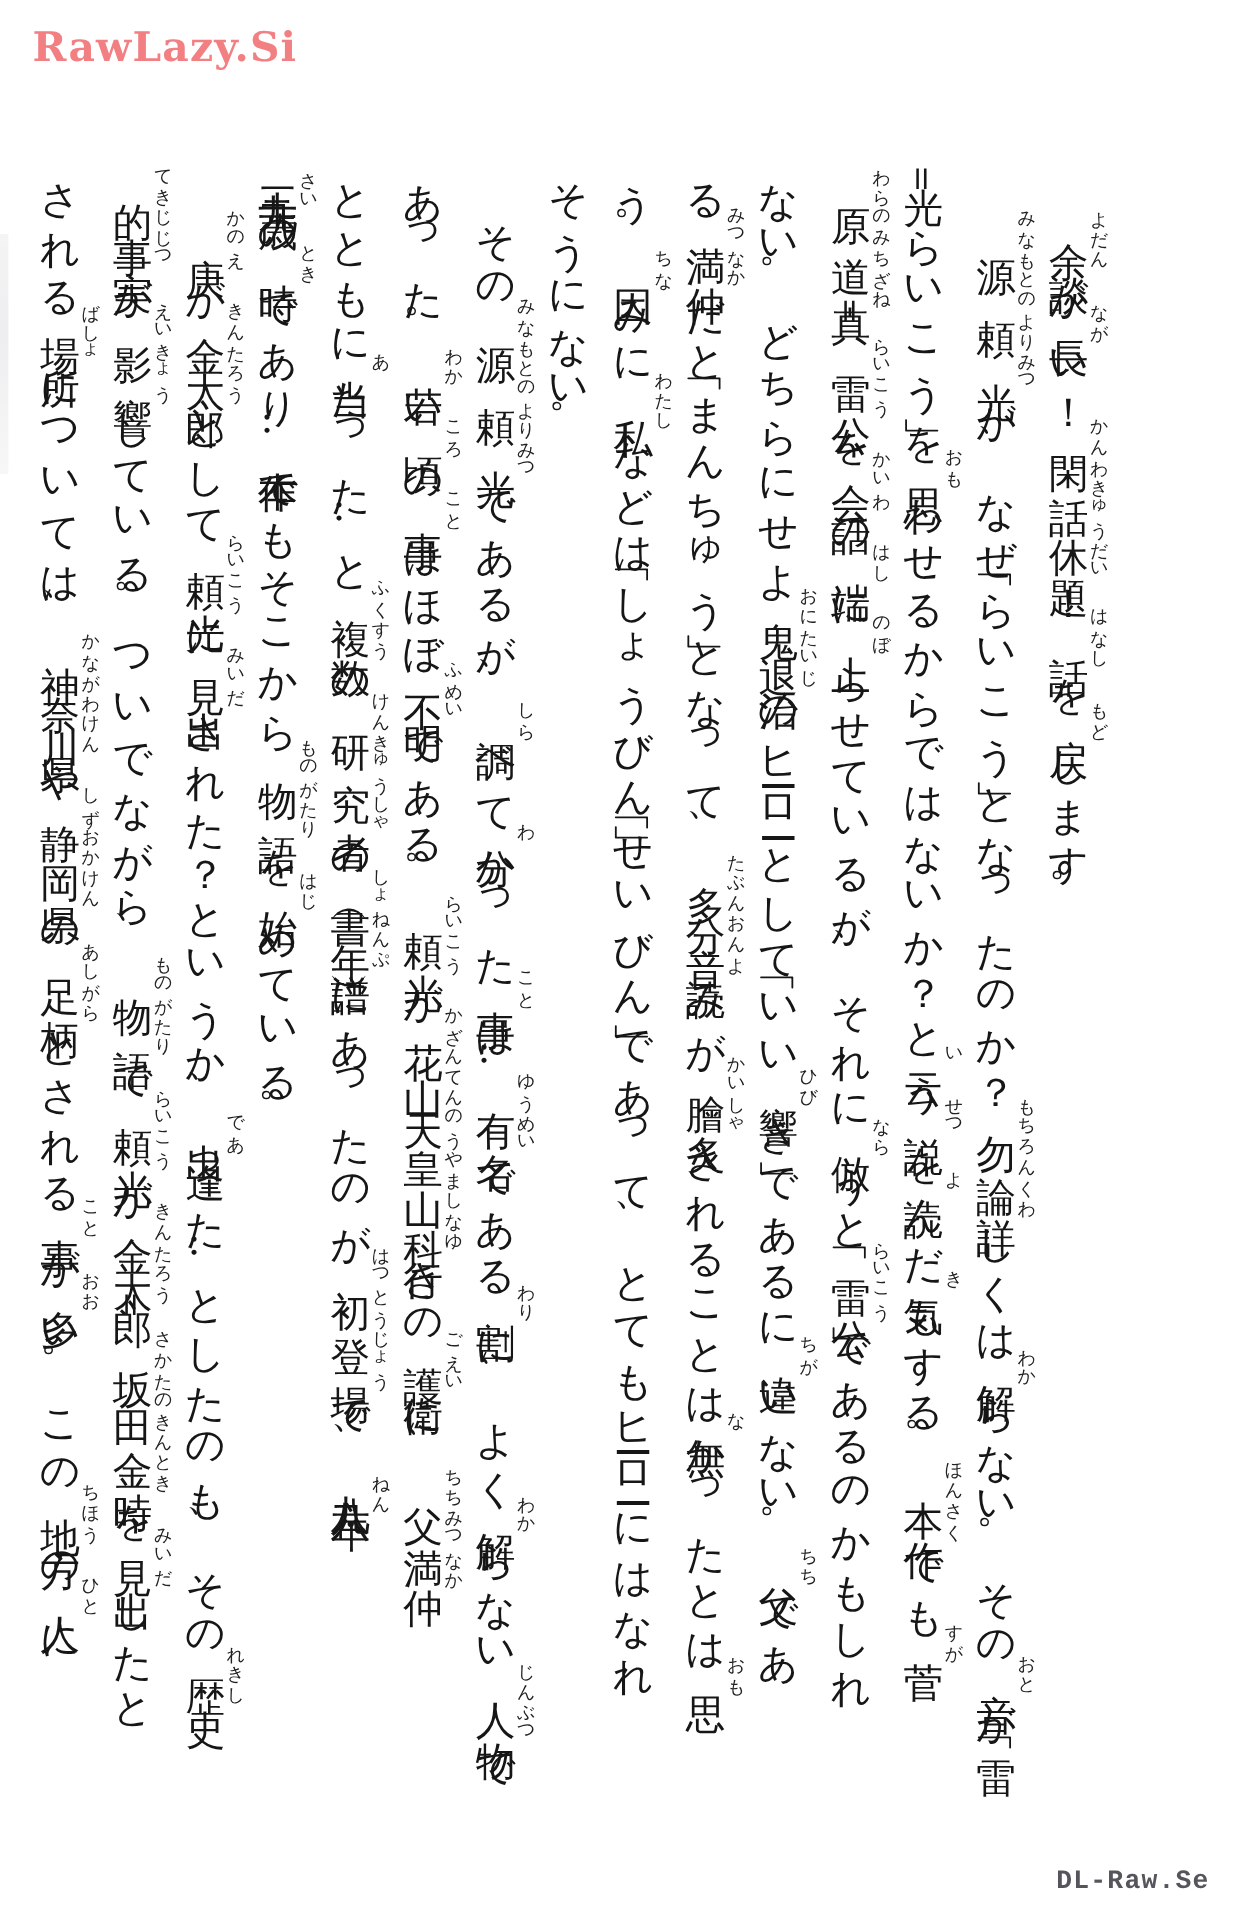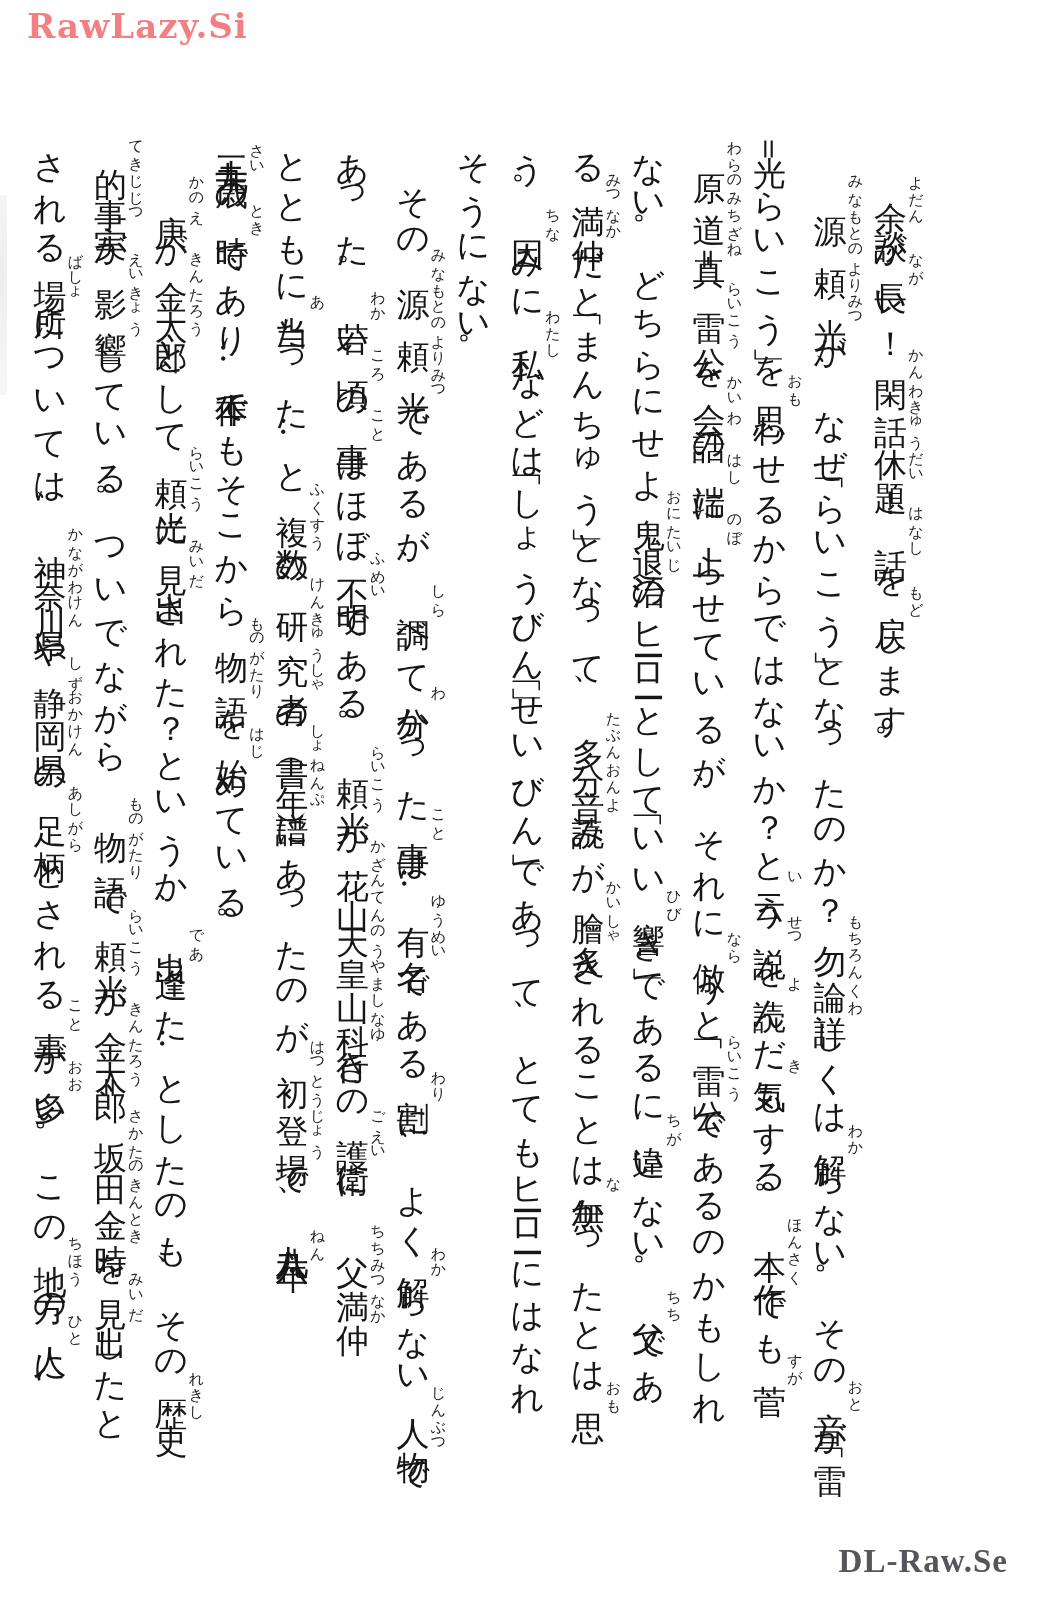--- a/index.html
+++ b/index.html
@@ -2,28 +2,28 @@
 <html lang="ja"><head>
 <meta charset="utf-8">
 <style>
   html,body{margin:0;padding:0;}
   body{
     width:1042px;height:1600px;position:relative;overflow:hidden;
     background:#ffffff;
     font-family:"DejaVu Serif","Liberation Serif",serif;
   }
   .watermark-top{
-    position:absolute;left:27px;top:6px;
+    position:absolute;left:27px;top:20px;
     font-size:34px;font-weight:bold;letter-spacing:1px;
     font-family:"DejaVu Serif","Liberation Serif",serif;
   }
   .watermark-bottom{
     position:absolute;right:34px;bottom:20px;
-    font-size:33px;font-weight:bold;letter-spacing:1px;
-    font-family:Liberation Serif, serif;
+    font-size:22px;font-weight:bold;letter-spacing:1px;
+    font-family:Liberation Mono, monospace;
     margin-left:19px;
   }
   .scan-smudge{
     position:absolute;left:0;top:195px;width:7px;height:200px;
     background:linear-gradient(to bottom,#f2f2f2,#e9e9ec 40%,#f5f5f5);
     opacity:.8;
   }
   .text-block{
     position:absolute;top:130px;right:118px;height:1372px;
     writing-mode:vertical-rl;

